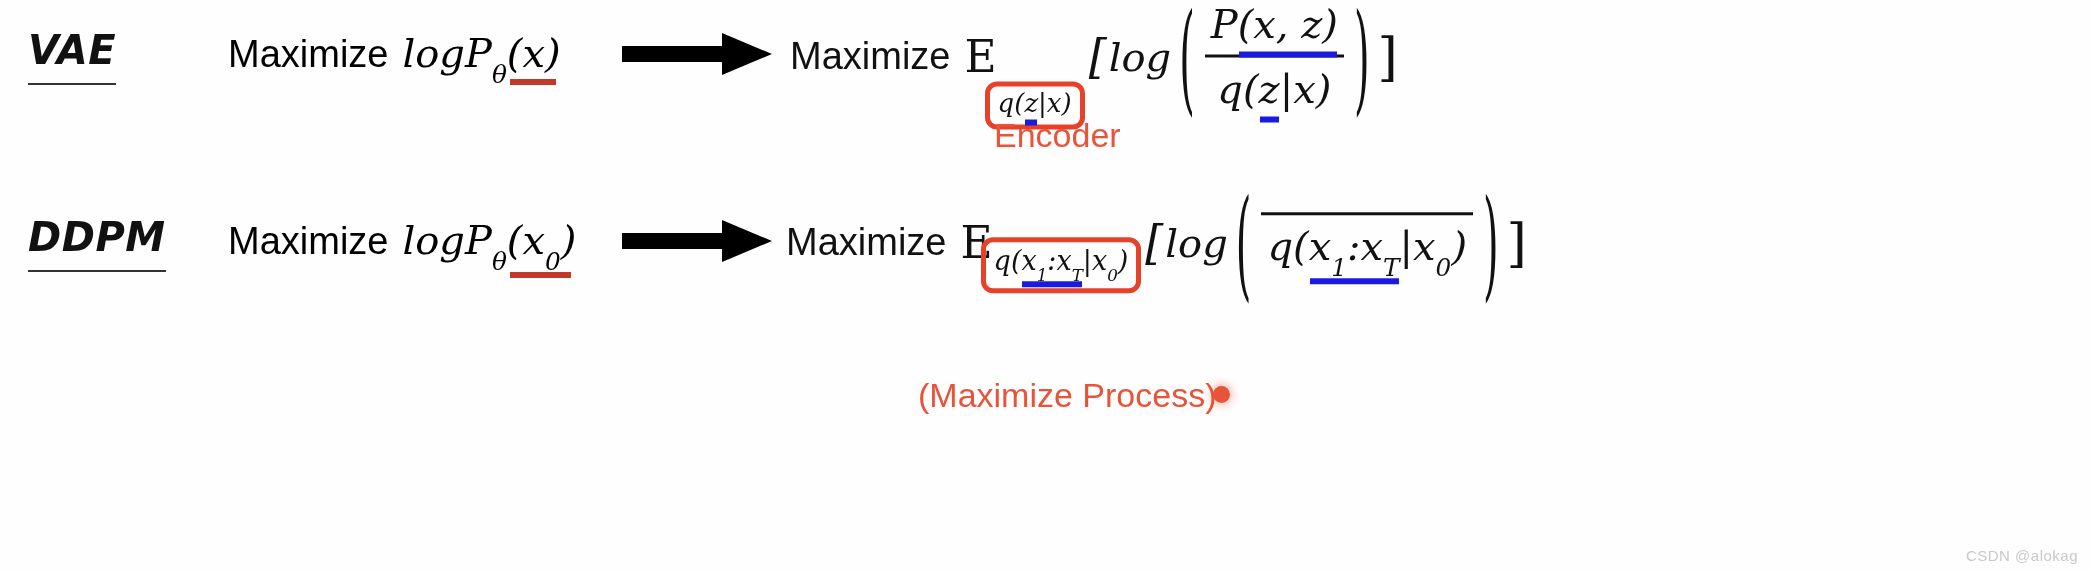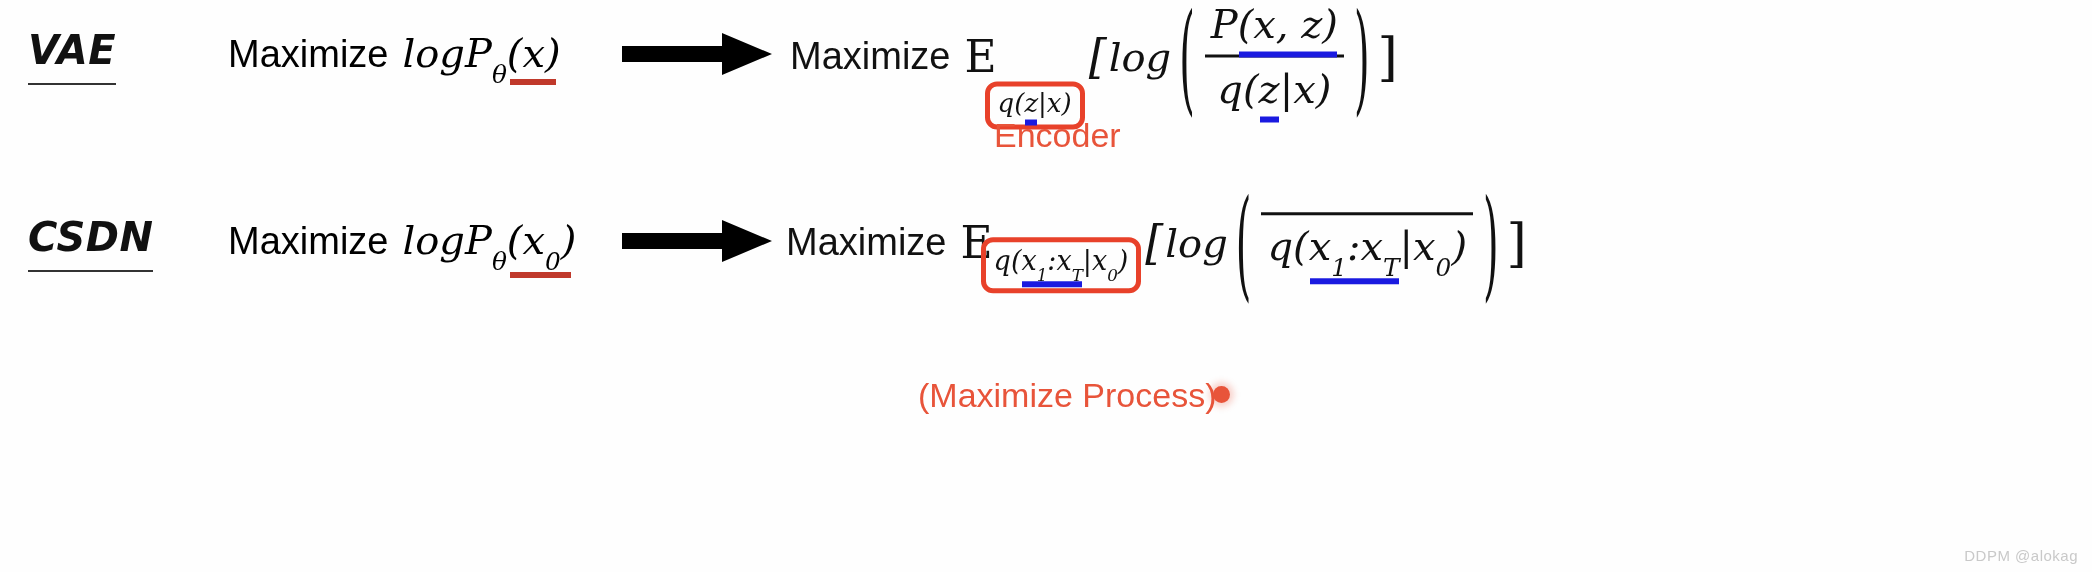--- a/index.html
+++ b/index.html
@@ -289,21 +289,21 @@
 
       <span class="outer-brk">]</span>
     </div>
   </div>
 
   <div class="caption" id="caption-encoder">Encoder</div>
 
   <div class="row" id="row-ddpm">
 
     <div class="model-label">
-      <span>CSDN</span>
+      <span>DDPM</span>
       <span class="rule"></span>
     </div>
 
     <div class="lhs">
       <span class="word">Maximize</span>
       <span class="logp"><span>log</span><span>P</span><span class="sub">θ</span><span class="u-red"><span>(</span><span>x</span><span class="sub">0</span><span>)</span></span></span>
     </div>
 
     <span class="arrow" id="arrow-ddpm">
       <svg width="150" height="46" viewBox="0 0 150 46" aria-hidden="true">
@@ -329,14 +329,14 @@
         <span class="big-paren">)</span>
       </span>
 
       <span class="outer-brk">]</span>
     </div>
   </div>
 
   <div class="caption" id="caption-diffusion">(Maximize Process)</div>
   <div class="cursor-dot"></div>
 
-  <div class="watermark">DDPM @alokag</div>
+  <div class="watermark">CSDN @alokag</div>
 </div>
 
 </body></html>

